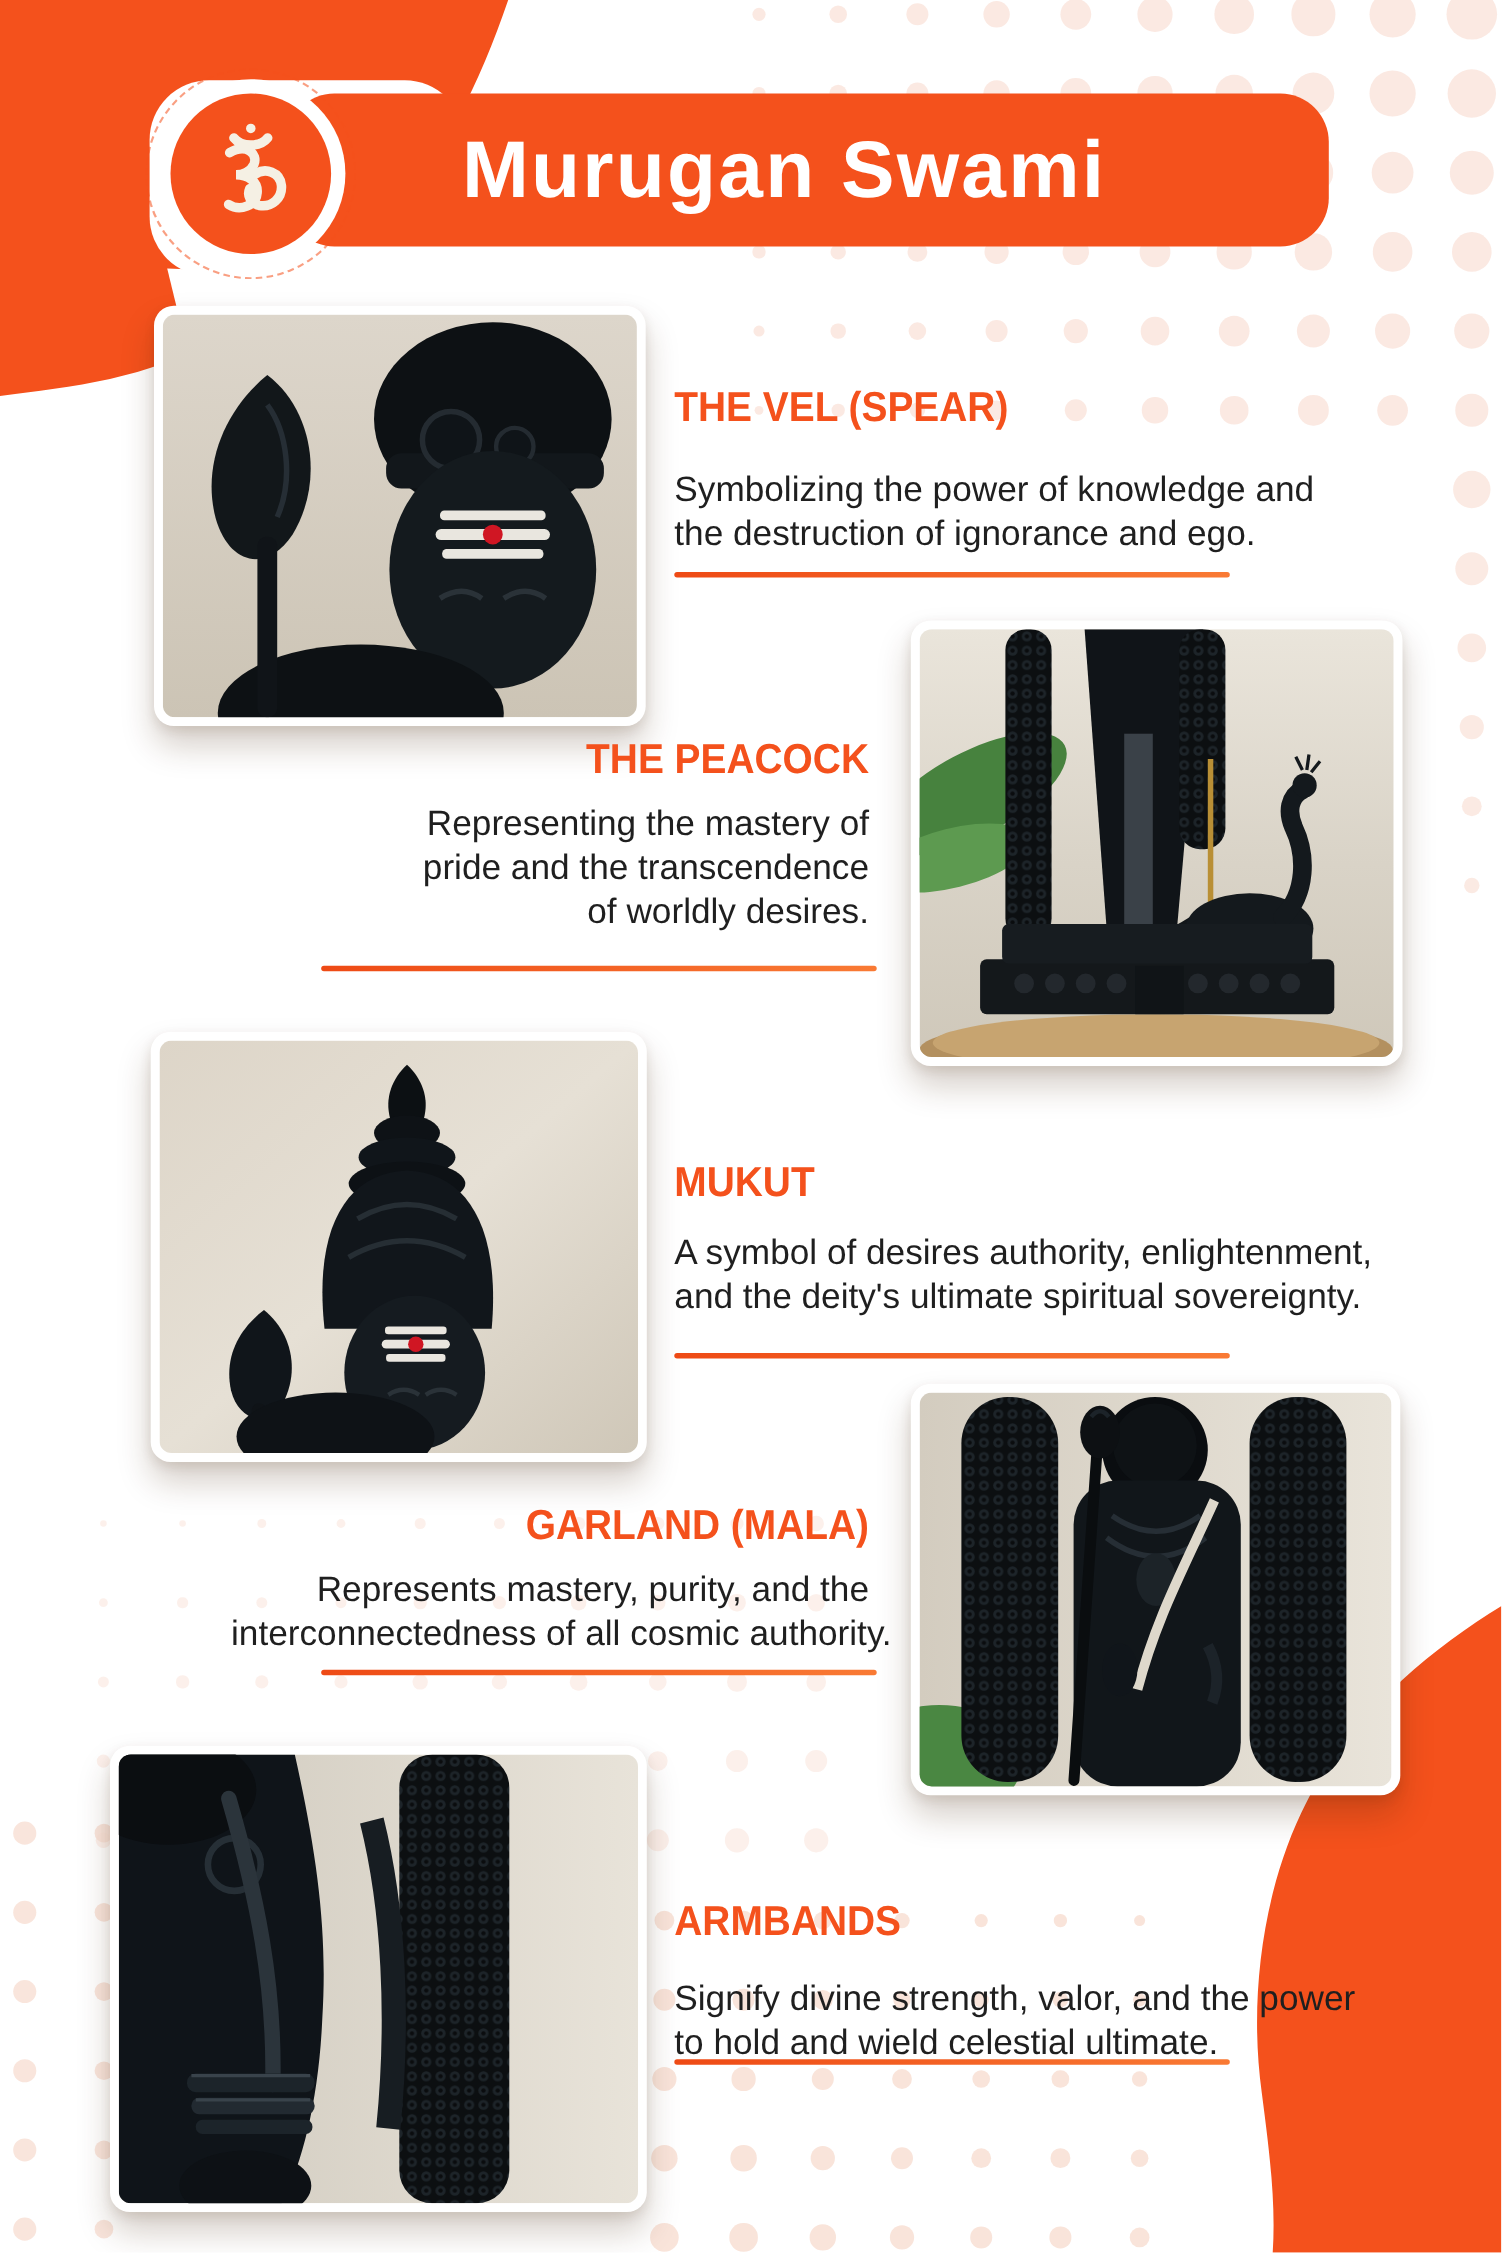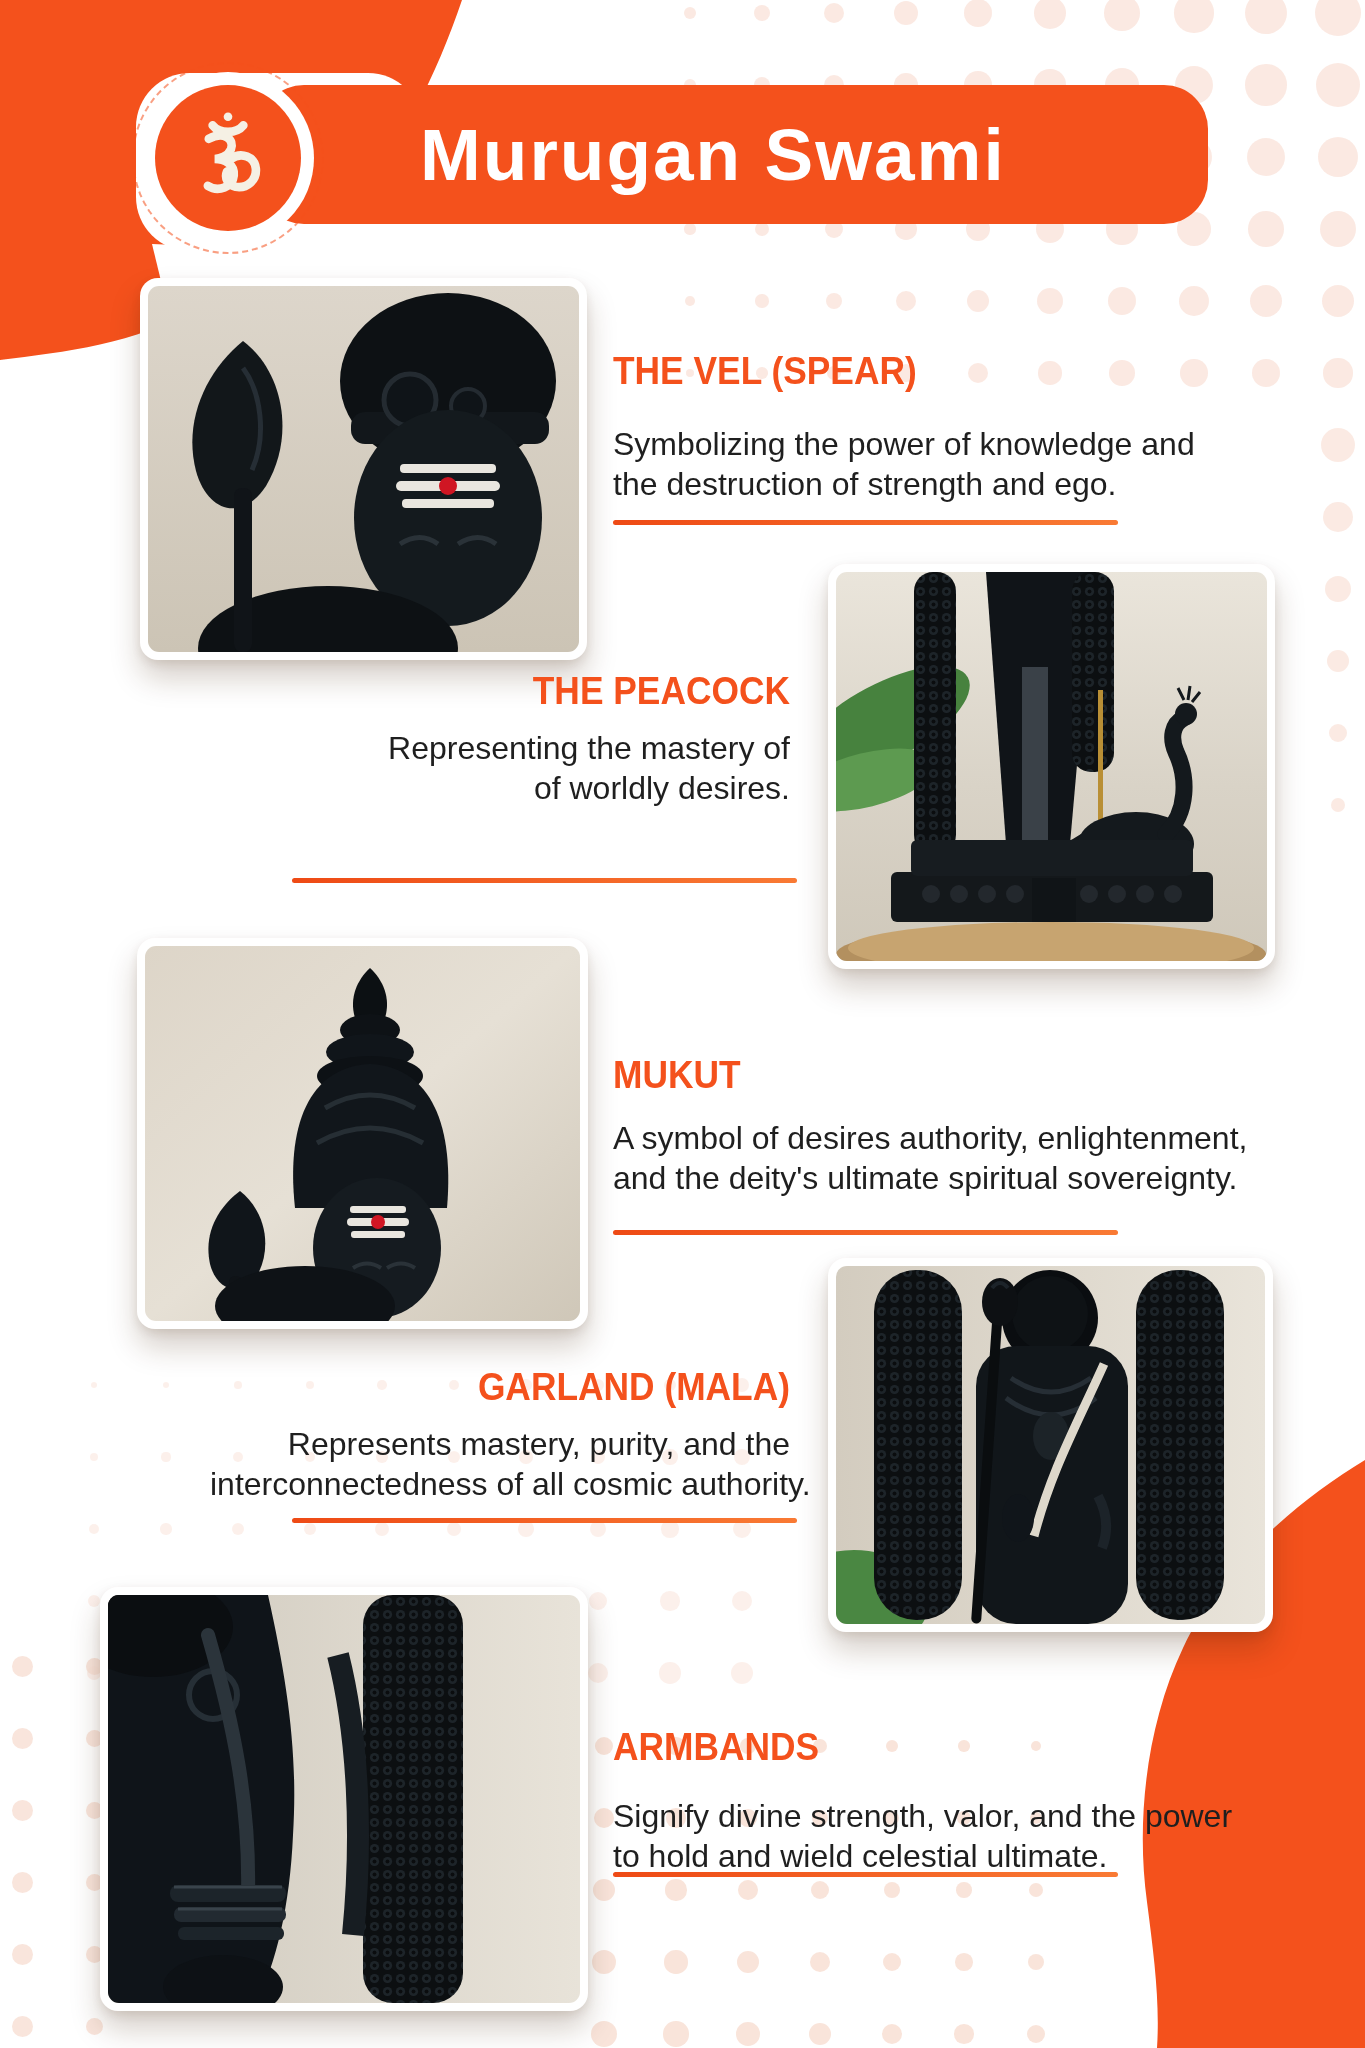--- a/index.html
+++ b/index.html
@@ -390,29 +390,30 @@
       <path d="M66,292 h108 M70,314 h104" stroke="#39434b" stroke-width="3"></path>
       <ellipse cx="115" cy="392" rx="60" ry="32" fill="#0d1115"></ellipse>
       <path d="M230,60 C250,140 255,240 245,340" stroke="#171d22" stroke-width="22" fill="none"></path>
     </svg>
   </div>
 
   <section class="sec left s1">
     <h2 class="h">THE VEL (SPEAR)</h2>
     <div class="body">
       <div>Symbolizing the power of knowledge and</div>
-      <div>the destruction of strength and ego.</div>
+      <div>the destruction of ignorance and ego.</div>
     </div>
     <div class="rule"></div>
   </section>
 
   <section class="sec right s2">
     <h2 class="h">THE PEACOCK</h2>
     <div class="body">
       <div>Representing the mastery of</div>
+      <div>pride and the transcendence</div>
       <div>of worldly desires.</div>
     </div>
     <div class="rule"></div>
   </section>
 
   <section class="sec left s3">
     <h2 class="h">MUKUT</h2>
     <div class="body">
       <div>A symbol of desires authority, enlightenment,</div>
       <div>and the deity's ultimate spiritual sovereignty.</div>

